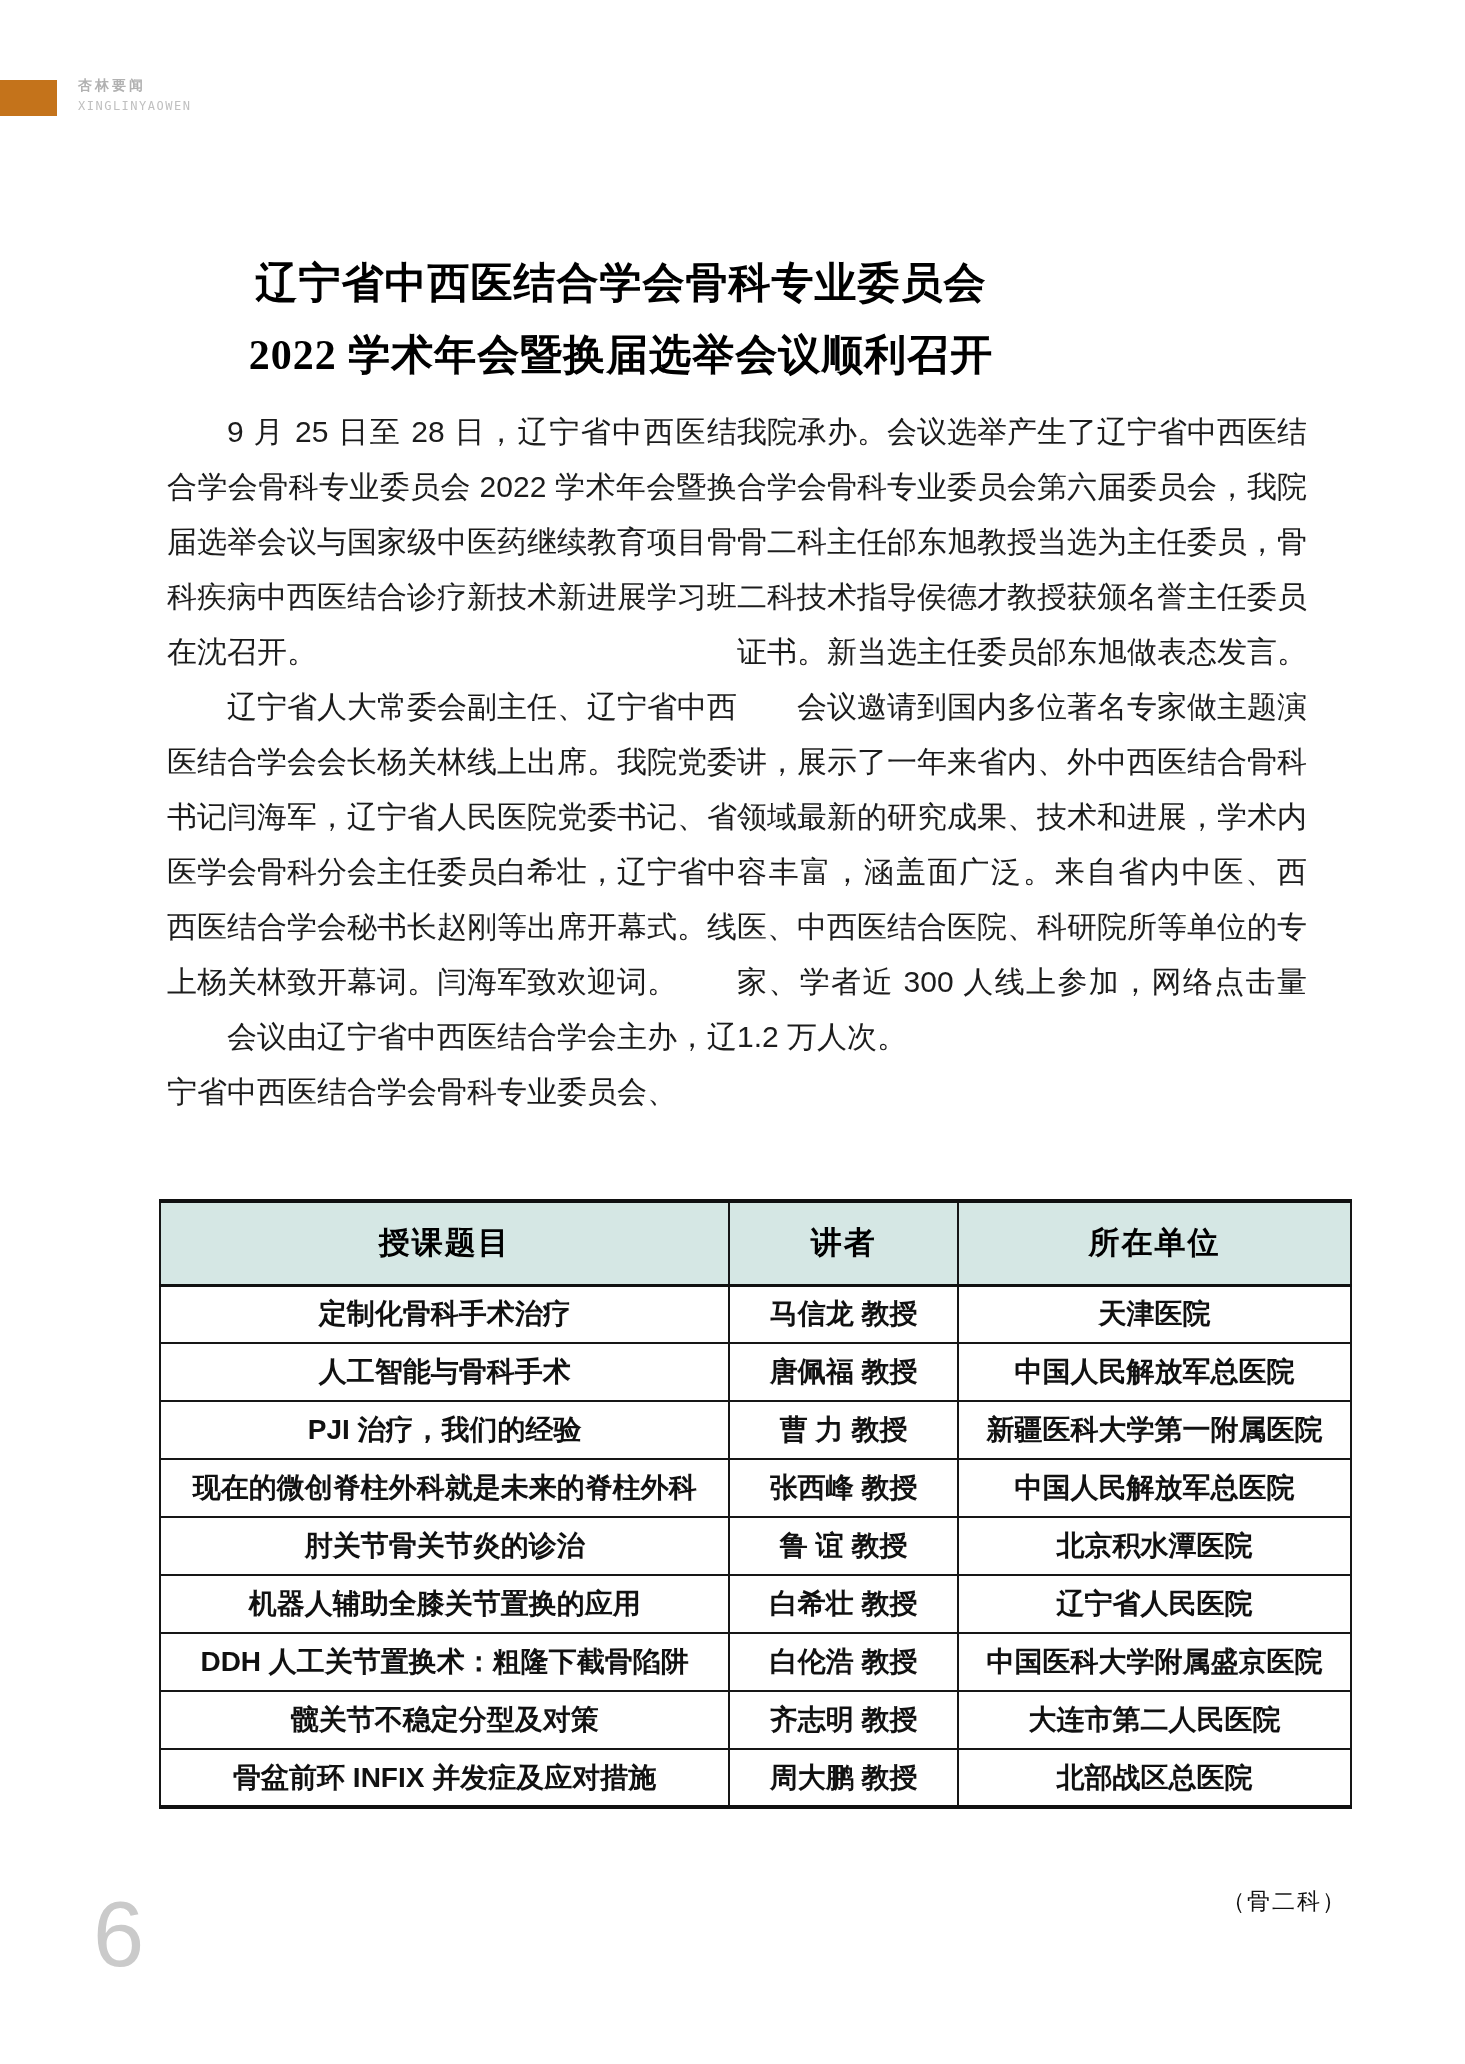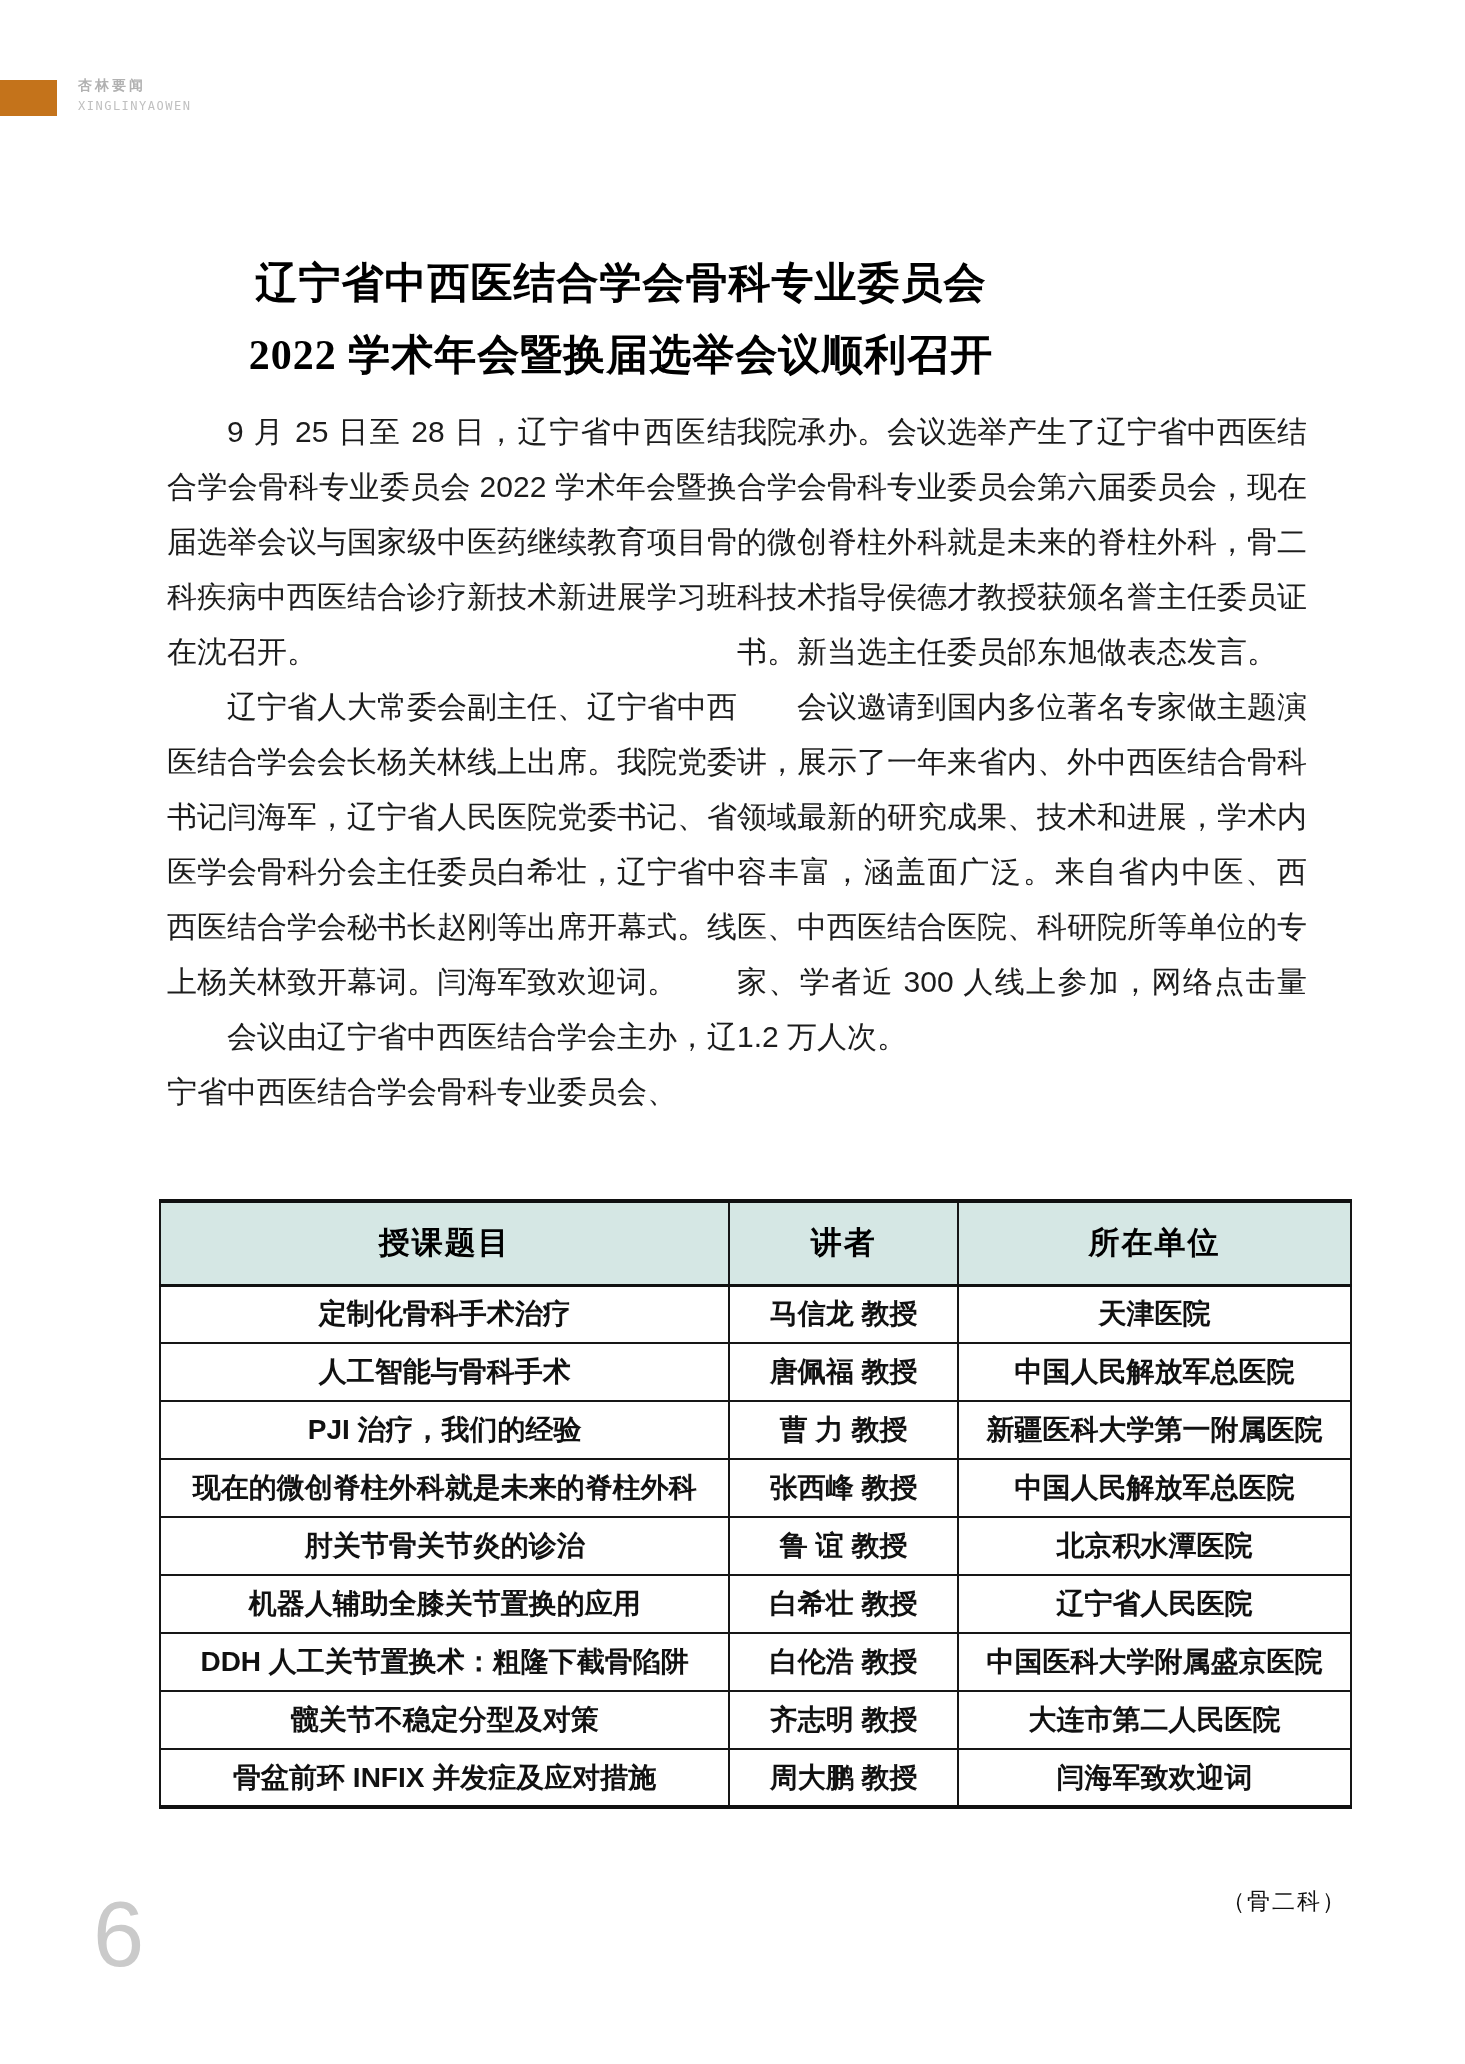--- a/index.html
+++ b/index.html
@@ -65,21 +65,21 @@
   <div>2022 学术年会暨换届选举会议顺利召开</div>
 </div>
 
 <div class="abs columns">
   <div class="col">
     <p class="p-indent">9 月 25 日至 28 日，辽宁省中西医结合学会骨科专业委员会 2022 学术年会暨换届选举会议与国家级中医药继续教育项目骨科疾病中西医结合诊疗新技术新进展学习班在沈召开。</p>
     <p class="p-indent">辽宁省人大常委会副主任、辽宁省中西医结合学会会长杨关林线上出席。我院党委书记闫海军，辽宁省人民医院党委书记、省医学会骨科分会主任委员白希壮，辽宁省中西医结合学会秘书长赵刚等出席开幕式。线上杨关林致开幕词。闫海军致欢迎词。</p>
     <p class="p-indent">会议由辽宁省中西医结合学会主办，辽宁省中西医结合学会骨科专业委员会、</p>
   </div>
   <div class="col">
-    <p>我院承办。会议选举产生了辽宁省中西医结合学会骨科专业委员会第六届委员会，现在的微创脊柱外科就是未来的脊柱外科，骨二科技术指导侯德才教授获颁名誉主任委员证书。新当选主任委员邰东旭做表态发言。</p>
+    <p>我院承办。会议选举产生了辽宁省中西医结合学会骨科专业委员会第六届委员会，我院骨二科主任邰东旭教授当选为主任委员，骨二科技术指导侯德才教授获颁名誉主任委员证书。新当选主任委员邰东旭做表态发言。</p>
     <p class="p-indent">会议邀请到国内多位著名专家做主题演讲，展示了一年来省内、外中西医结合骨科领域最新的研究成果、技术和进展，学术内容丰富，涵盖面广泛。来自省内中医、西医、中西医结合医院、科研院所等单位的专家、学者近 300 人线上参加，网络点击量 1.2 万人次。</p>
   </div>
 </div>
 
 <div class="abs schedule-wrap">
   <table class="schedule">
     <colgroup>
       <col style="width:47.8%">
       <col style="width:19.2%">
       <col style="width:33%">
@@ -128,20 +128,20 @@
         <td>中国医科大学附属盛京医院</td>
       </tr>
       <tr>
         <td>髋关节不稳定分型及对策</td>
         <td>齐志明 教授</td>
         <td>大连市第二人民医院</td>
       </tr>
       <tr>
         <td>骨盆前环 INFIX 并发症及应对措施</td>
         <td>周大鹏 教授</td>
-        <td>闫海军致欢迎词</td>
+        <td>北部战区总医院</td>
       </tr>
     </tbody>
   </table>
 </div>
 
 <div class="abs byline">（骨二科）</div>
 <div class="abs page-number">6</div>
 
 </body></html>

